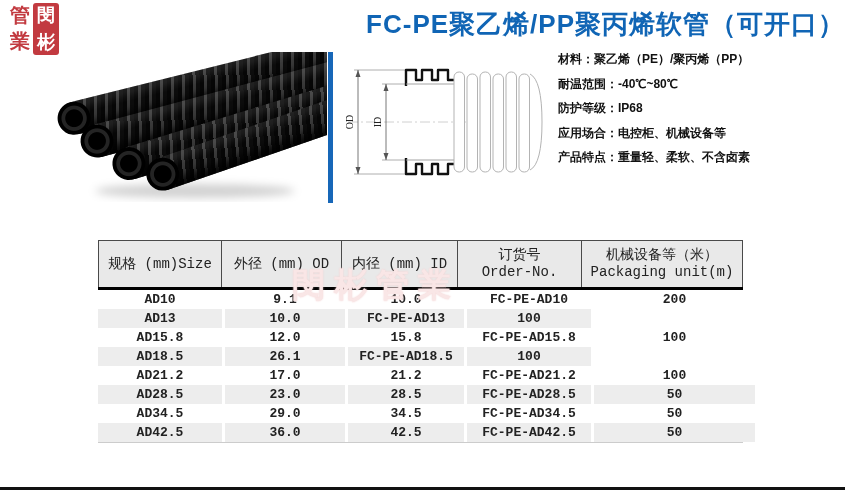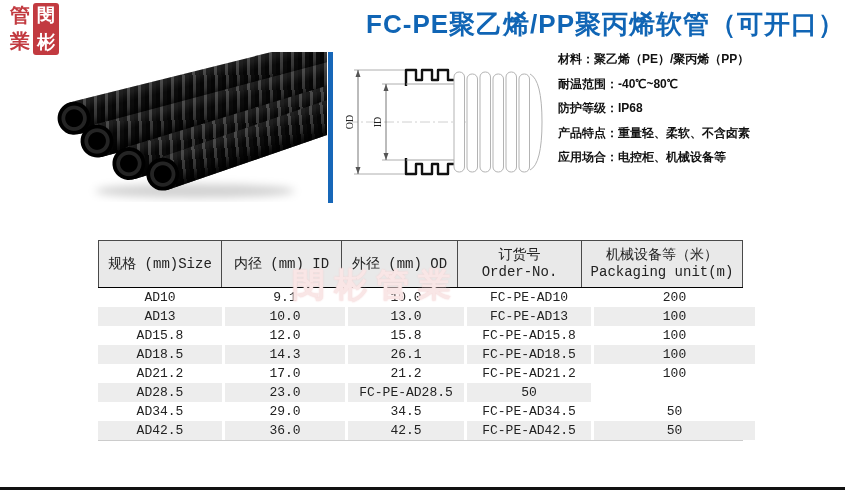--- a/index.html
+++ b/index.html
@@ -49,26 +49,26 @@
 
   
   .watermark{position:absolute;left:292px;top:263px;z-index:4;pointer-events:none;
              font-size:33px;font-weight:bold;letter-spacing:9px;color:#f9e6e6;
              text-shadow:0 0 2px #f2cfcf;font-family:"Liberation Serif",serif;}
 
   
   .spec-table{position:absolute;left:98px;top:240px;width:645px;z-index:1;
               font-family:"Liberation Mono","DejaVu Sans Mono",monospace;color:#222;}
   .thead{display:grid;grid-template-columns:124px 120px 116px 124px 161px;height:46px;
-         background:var(--header-bg,#e9e9e9);border-top:1px solid #4a4a4a;border-bottom:1px solid #000000;font-family:Liberation Mono, monospace;}
+         background:var(--header-bg,#e9e9e9);border-top:1px solid #4a4a4a;border-bottom:3px solid #000000;font-family:Liberation Mono, monospace;}
   .hcell{display:flex;flex-direction:column;align-items:center;justify-content:center;
          font-size:14px;line-height:17px;border-right:1px solid #4a4a4a;text-align:center;}
   .hcell:first-child{border-left:1px solid #4a4a4a;}
   .tbody{border-bottom:1px solid #ccc;}
-  .trow{display:grid;grid-template-columns:124px 120px 116px 124px 161px;column-gap:3px;height:19px;}
+  .trow{display:grid;grid-template-columns:124px 120px 116px 124px 161px;column-gap:3px;height:19px;font-weight:bold;}
   .tcell{font-size:13px;line-height:19px;text-align:center;overflow:hidden;}
   .trow.striped .tcell{background:var(--stripe-bg,#ededed);text-align:center;}
 
   
   .footer-bar{position:absolute;left:0;top:487px;width:845px;height:3px;background:#111;}
 </style>
 </head>
 <body>
 
 <div class="page">
@@ -136,36 +136,36 @@
       <rect x="160" y="16" width="10.5" height="100" rx="5"></rect>
       <rect x="173" y="18" width="10.5" height="98" rx="5"></rect>
       <path d="M184,18 Q196,24 196,66 Q196,108 184,114"></path>
     </g>
   </svg>
 
   <div class="specs">
     <div class="spec-line">材料：聚乙烯（PE）/聚丙烯（PP）</div>
     <div class="spec-line">耐温范围：-40℃~80℃</div>
     <div class="spec-line">防护等级：IP68</div>
+    <div class="spec-line">应用场合：电控柜、机械设备等</div>
     <div class="spec-line">产品特点：重量轻、柔软、不含卤素</div>
-    <div class="spec-line">应用场合：电控柜、机械设备等</div>
   </div>
 
   <div class="watermark">閔彬管業</div>
 
   <div class="spec-table">
     <div class="thead">
       <div class="hcell">
         <div>规格 (mm)Size</div>
       </div>
       <div class="hcell">
+        <div>外径 (mm) OD</div>
+      </div>
+      <div class="hcell">
         <div>内径 (mm) ID</div>
-      </div>
-      <div class="hcell">
-        <div>外径 (mm) OD</div>
       </div>
       <div class="hcell">
         <div>订货号</div>
         <div>Order-No.</div>
       </div>
       <div class="hcell">
         <div>机械设备等（米）</div>
         <div>Packaging unit(m)</div>
       </div>
     </div>
@@ -173,48 +173,47 @@
         <div class="trow">
           <div class="tcell">AD10</div>
           <div class="tcell">9.1</div>
           <div class="tcell">10.0</div>
           <div class="tcell">FC-PE-AD10</div>
           <div class="tcell">200</div>
         </div>
         <div class="trow striped">
           <div class="tcell">AD13</div>
           <div class="tcell">10.0</div>
-          <div class="tcell">13.0</div>
           <div class="tcell">FC-PE-AD13</div>
           <div class="tcell">100</div>
         </div>
         <div class="trow">
           <div class="tcell">AD15.8</div>
           <div class="tcell">12.0</div>
           <div class="tcell">15.8</div>
           <div class="tcell">FC-PE-AD15.8</div>
           <div class="tcell">100</div>
         </div>
         <div class="trow striped">
           <div class="tcell">AD18.5</div>
-          <div class="tcell">14.3</div>
           <div class="tcell">26.1</div>
           <div class="tcell">FC-PE-AD18.5</div>
           <div class="tcell">100</div>
         </div>
         <div class="trow">
           <div class="tcell">AD21.2</div>
           <div class="tcell">17.0</div>
           <div class="tcell">21.2</div>
           <div class="tcell">FC-PE-AD21.2</div>
           <div class="tcell">100</div>
         </div>
         <div class="trow striped">
           <div class="tcell">AD28.5</div>
           <div class="tcell">23.0</div>
+          <div class="tcell">28.5</div>
           <div class="tcell">FC-PE-AD28.5</div>
           <div class="tcell">50</div>
         </div>
         <div class="trow">
           <div class="tcell">AD34.5</div>
           <div class="tcell">29.0</div>
           <div class="tcell">34.5</div>
           <div class="tcell">FC-PE-AD34.5</div>
           <div class="tcell">50</div>
         </div>

